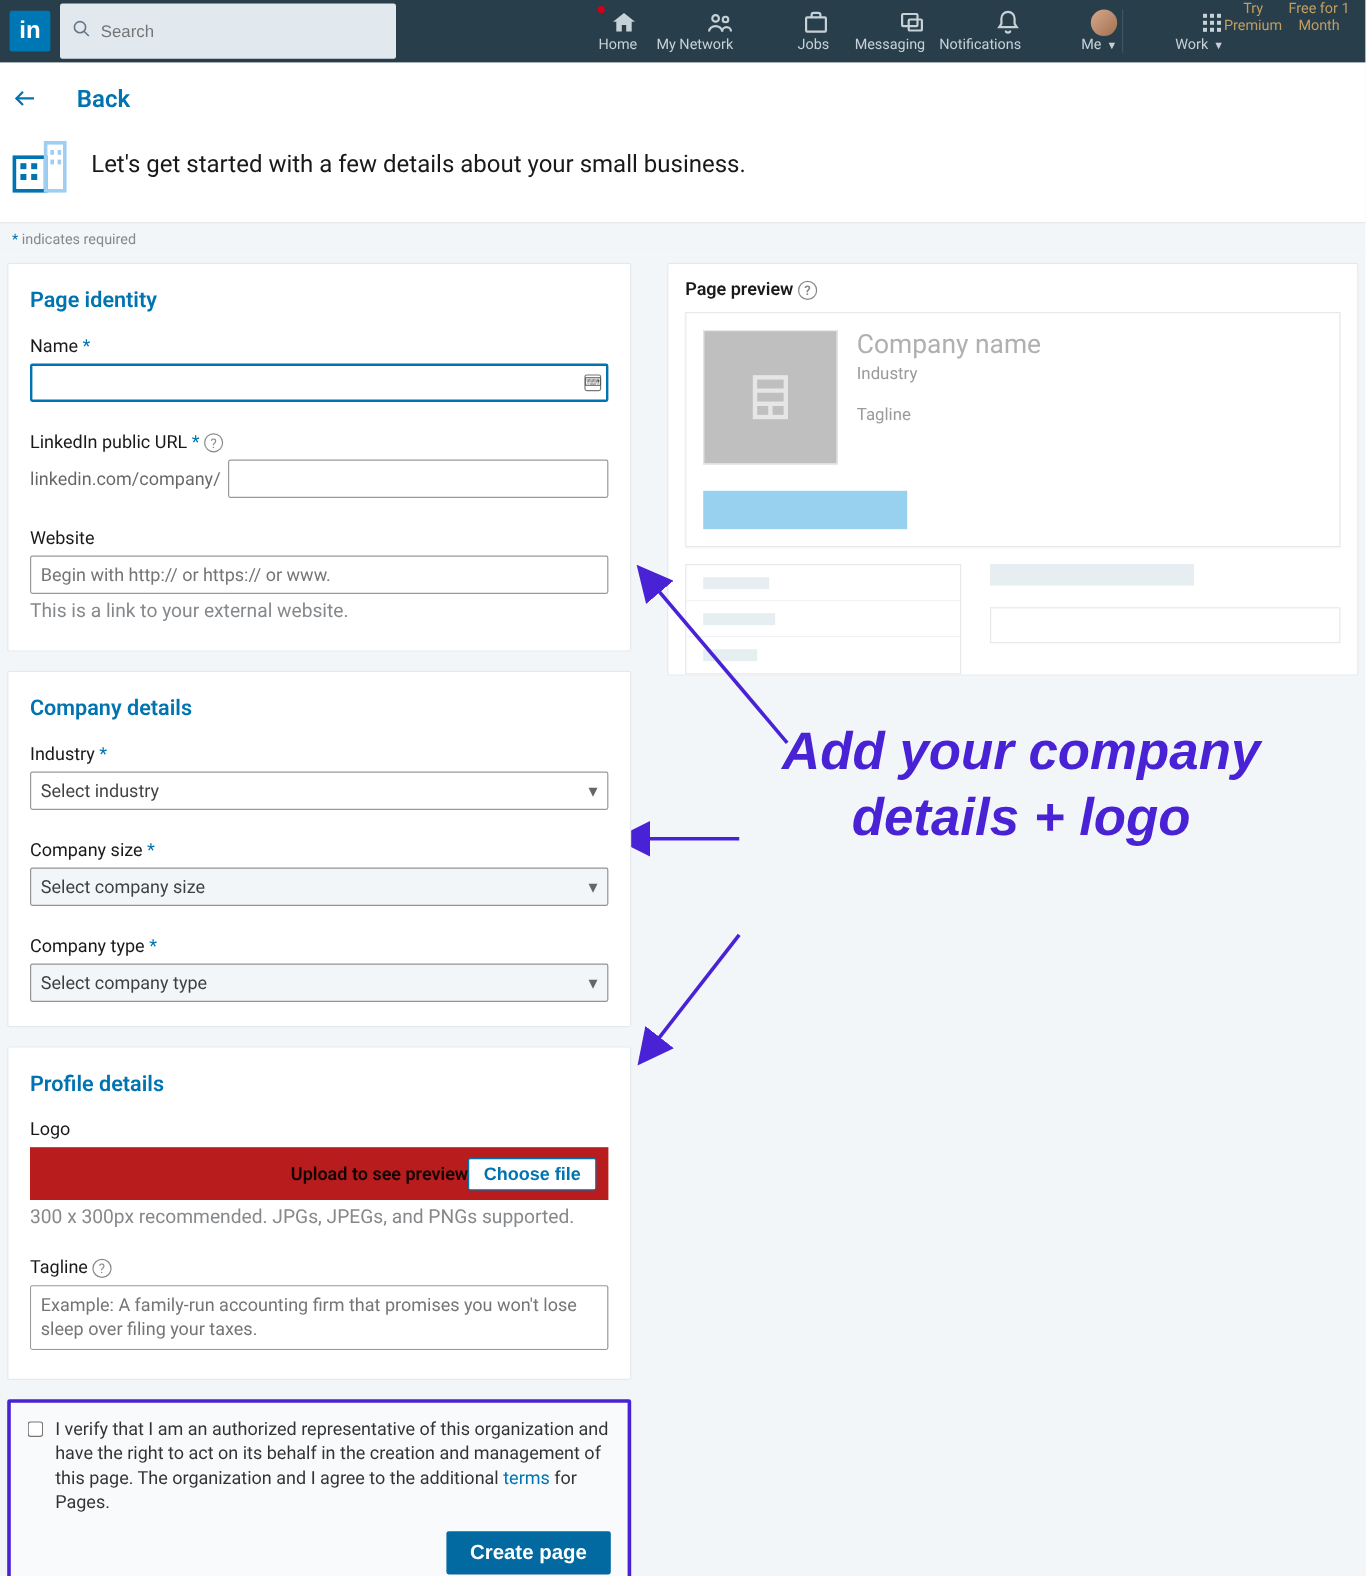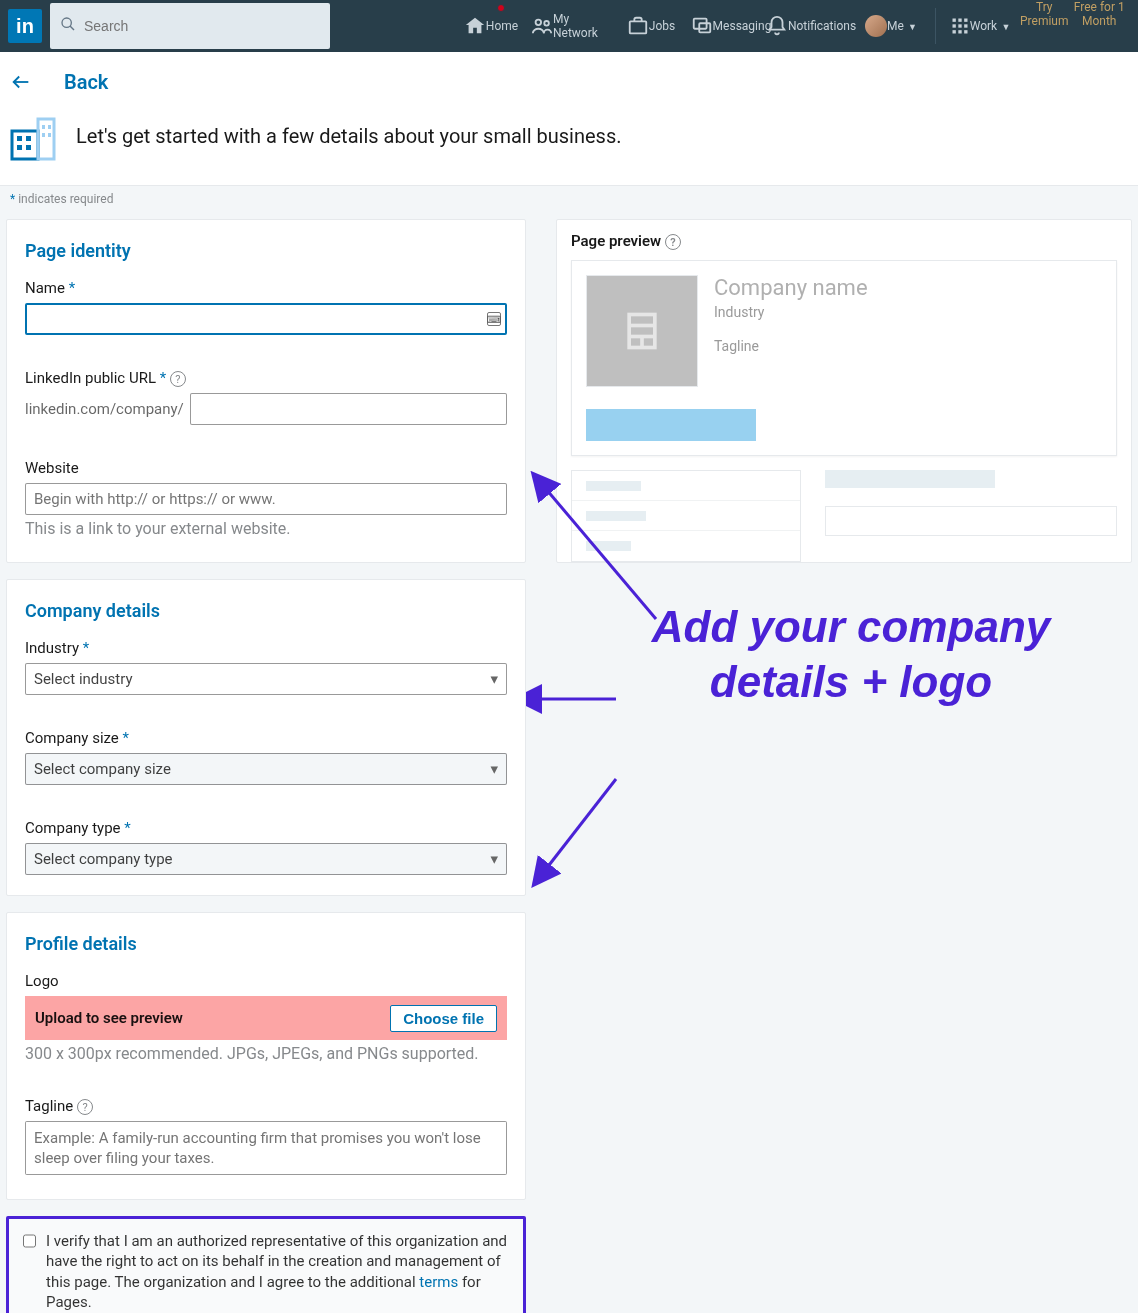--- a/index.html
+++ b/index.html
@@ -7,21 +7,21 @@
 
   
   .gnav { background: #283e4a; height: 52px; display: flex; align-items: center; padding: 0 8px; }
   .logo { width: 34px; height: 34px; background: #0077b5; border-radius: 2px; display:flex; align-items:center; justify-content:center; margin-right:8px;}
   .logo span{color:#fff;font-weight:800;font-size:20px;font-family:Arial;}
   .search-wrap { position: relative; flex: 0 0 280px; }
   .search-wrap input { width: 100%; height: 46px; border: none; border-radius: 2px; background: #e1e9ee; padding: 0 10px 0 34px; font-size: 14px; color:#647484;}
   .search-wrap .sicon{position:absolute; left:10px; top:50%; transform:translateY(-50%); color:#657786;}
   .nav-spacer{flex:1;}
   .nav-items{display:flex; align-items:stretch; height:100%;}
-  .nav-item{width:80px; display:flex; flex-direction:row; align-items:center; justify-content:center; color:#c7d1d8; font-size:12px; text-decoration:none; position:relative;}
+  .nav-item{width:80px; display:flex; flex-direction:column; align-items:flex-end; justify-content:center; color:#c7d1d8; font-size:12px; text-decoration:none; position:relative;}
   .nav-item.narrow{width:80px;}
   .nav-icon{height:22px; display:flex; align-items:center; justify-content:center;}
   .nav-item .caret{font-size:9px; margin-left:2px;}
   .dot{position:absolute; top:4px; left:50%; transform:translateX(6px); width:8px; height:8px; background:#d0021b; border:1px solid #283e4a; border-radius:50%;}
   .avatar{width:22px; height:22px; border-radius:50%; background:linear-gradient(135deg,#d7a98b,#a07050); display:block;}
   .nav-sep{width:1px; background:#3c5463; height:36px; align-self:center; margin:0 4px;}
   .premium-link{font-size:12px; line-height:14px; text-align:center; color:#c19f63; text-decoration:none; width:110px; display:flex; flex-direction:row; justify-content:center;}
 
   
   .back-row{padding:18px 10px 10px;}
@@ -34,36 +34,36 @@
 
   .graybar{background:#f3f6f8; height:28px; border-top:1px solid #e6e9ec; padding:6px 10px; font-size:12px; color:#86898c;}
   .graybar .ast{color:#0073b1;}
 
   .content{display:flex; align-items:flex-start; background:#f3f6f8; padding:6px 6px 20px;}
   .col-left{flex:0 0 520px; display:flex; flex-direction:column; gap:16px;}
   .col-right{flex:1; position:relative; padding-left:30px;}
 
   .card{background:#fff; border:1px solid #e6e9ec; border-radius:2px; padding:20px 18px;}
   .card h3{color:#0073b1; font-size:18px; font-weight:600; margin-bottom:18px;}
-  .field{margin-bottom:34px;}
+  .field{margin-bottom:24px;}
   .field label{display:block; font-size:15px; color:rgba(0,0,0,.9); margin-bottom:6px;}
   .req{color:#0073b1;}
   .help-icon{display:inline-flex; width:16px; height:16px; border:1px solid #86898c; border-radius:50%; font-size:11px; align-items:center; justify-content:center; color:#86898c; vertical-align:middle;}
   .txt-input, .select-fake, textarea.txt-input{width:100%; height:32px; border:1px solid rgba(0,0,0,.4); border-radius:2px; padding:0 8px; font-size:15px; color:rgba(0,0,0,.9); background:#fff; font-family:inherit;}
   .txt-input.focused{border:2px solid #0073b1;}
   .name-row{position:relative;}
   .name-row .key-icon{position:absolute; right:6px; top:50%; transform:translateY(-50%); font-size:14px; color:#555; border:1px solid #777; border-radius:2px; width:14px; height:14px; display:flex; align-items:center; justify-content:center; font-size:10px;}
   .url-row{display:flex; align-items:center;}
   .url-prefix{font-size:15px; color:rgba(0,0,0,.6); margin-right:6px;}
   .url-row .txt-input{flex:1;}
   .hint{font-size:16px; color:#86898c; margin-top:4px;}
   .select-fake{display:flex; align-items:center; justify-content:space-between; color:rgba(0,0,0,.75); cursor:pointer;}
   .select-fake.boxed{background:#f3f6f8;}
   .chev{color:#666;}
-  .upload-row{background:#fca5a5; height:44px; display:flex; align-items:center; justify-content:space-between; padding:0 10px;}
+  .upload-row{background:#b91c1c; height:44px; display:flex; align-items:center; justify-content:flex-end; padding:0 10px;}
   .upload-row .ulabel{font-weight:600; font-size:15px;}
   .choose-btn{border:1px solid #0073b1; color:#0073b1; background:#fff; font-weight:600; font-size:15px; padding:4px 12px; border-radius:2px; cursor:pointer;}
   textarea.txt-input{height:54px; padding:6px 8px; resize:none; line-height:1.35;}
 
   .verify-box{border:3px solid #4a22d6; border-radius:2px; padding:12px 14px 16px; background:#f9fafb; position:relative;}
   .verify-row{display:flex; align-items:flex-start;}
   .verify-row input[type=checkbox]{width:16px; height:16px; margin-top:2px; margin-right:10px; accent-color:#0073b1;}
   .verify-text{font-size:15px; color:rgba(0,0,0,.8); line-height:1.35;}
   .verify-text a{color:#0073b1; text-decoration:none;}
   .create-btn{display:block; margin-left:auto; margin-top:14px; background:#0369a1; color:#fff; border:none; font-size:17px; font-weight:600; padding:8px 20px; border-radius:2px; cursor:not-allowed;}

